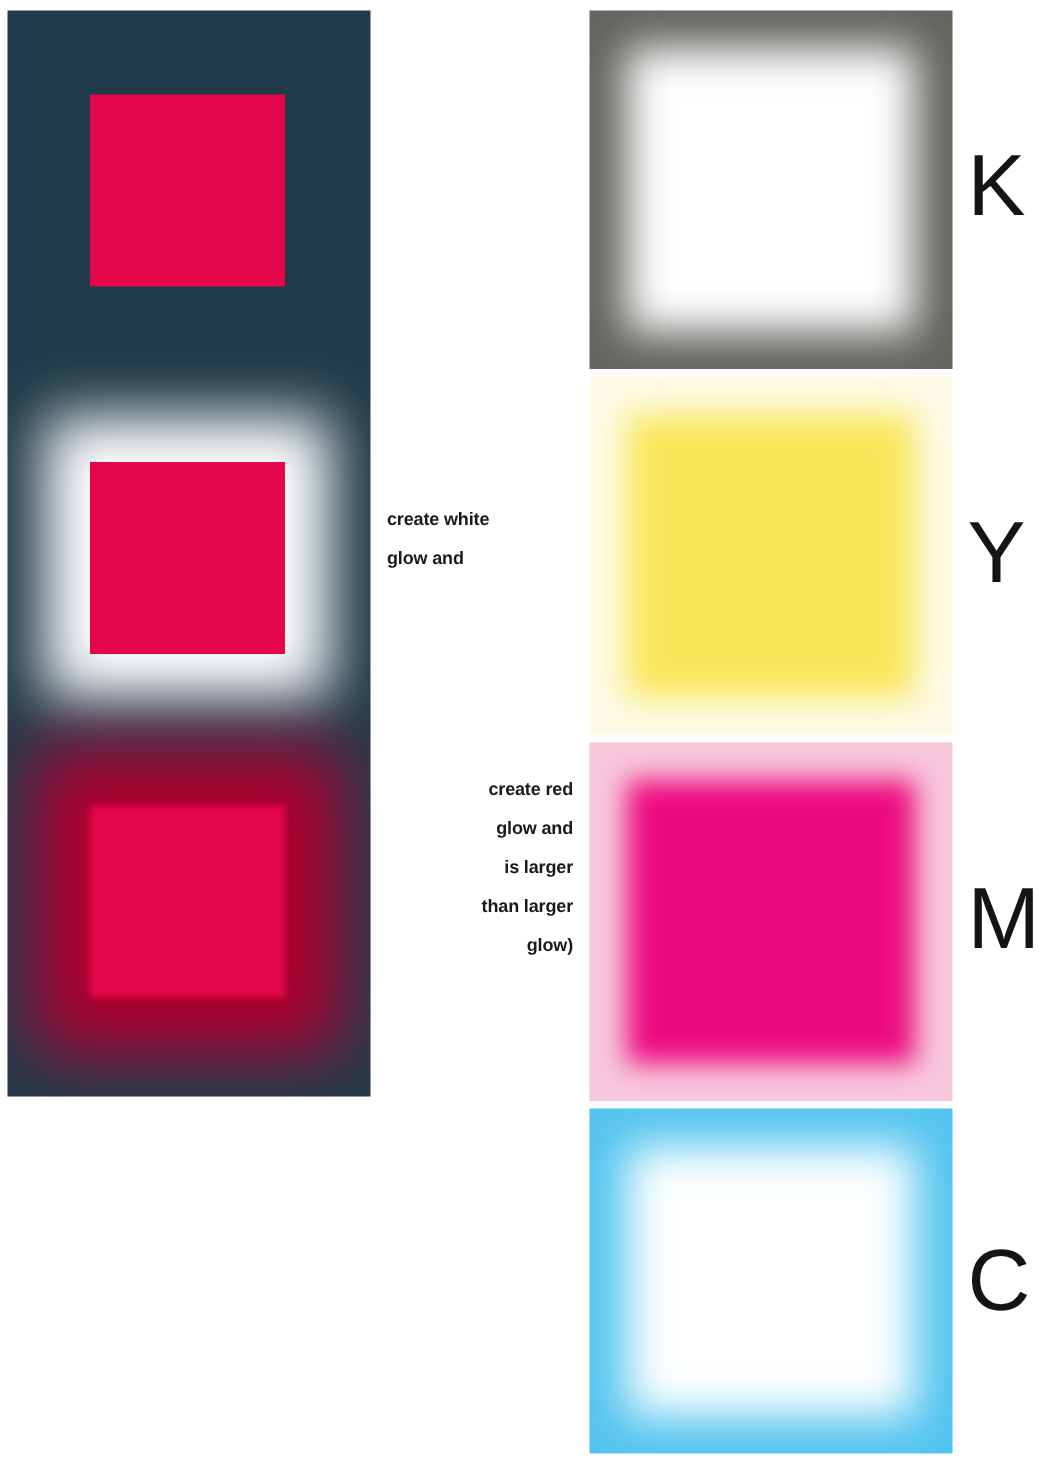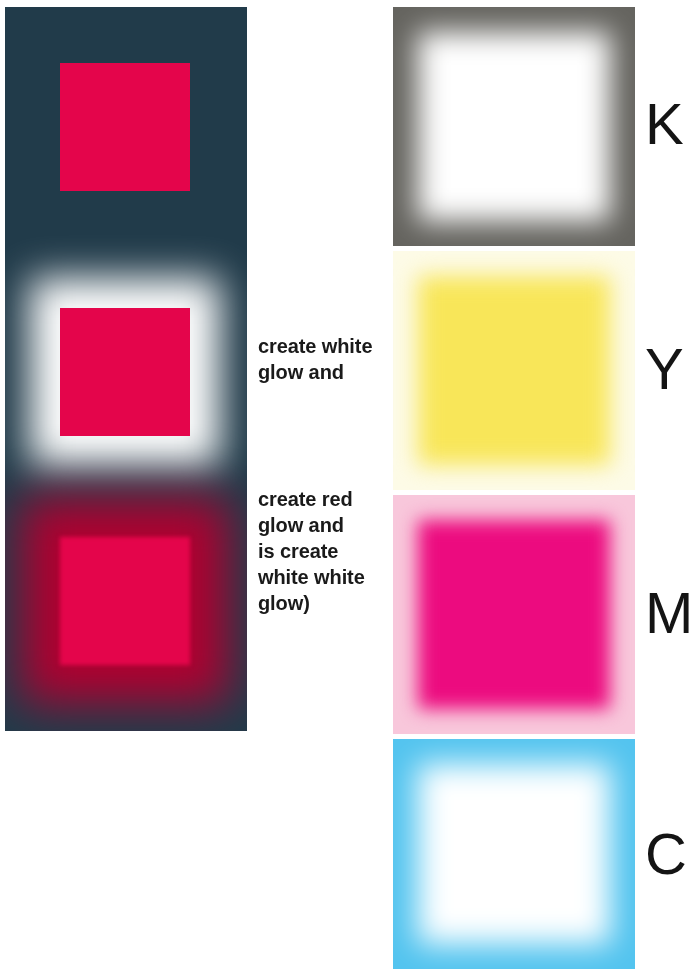--- a/index.html
+++ b/index.html
@@ -74,27 +74,27 @@
     filter: blur(2px);
   }
 
   
   .callout {
     position: absolute;
     left: 258px;
     width: 124px;
     color: #1a1a1a;
     font-weight: bold;
-    font-size: 20px;
+    font-size: 12px;
     line-height: 26px;
     letter-spacing: -0.1px;
     font-stretch: condensed;
   }
   .callout-white  { top: 333px; }
-  .callout-red    { top: 486px; }
+  .callout-red    { top: 513px; text-align: right; }
   .callout p { margin: 0; }
 
   
   .plates {
     position: absolute;
     left: 393px;
     top: 7px;
     width: 302px;
     height: 962px;
   }
@@ -169,22 +169,22 @@
 </div>
 
 <div class="callout callout-white" style="color: rgb(26, 26, 26);">
   <p>create white</p>
   <p>glow and</p>
 </div>
 
 <div class="callout callout-red" style="color: rgb(26, 26, 26);">
   <p>create red</p>
   <p>glow and</p>
-  <p>is create</p>
-  <p>white white</p>
+  <p>is larger</p>
+  <p>than larger</p>
   <p>glow)</p>
 </div>
 
 <div class="plates">
 
   <div class="plate plate-k" style="background: rgb(101, 100, 95);">
     <div class="inner">
       <div class="inner-core" style="background: rgb(255, 255, 255);"></div>
     </div>
   </div>

